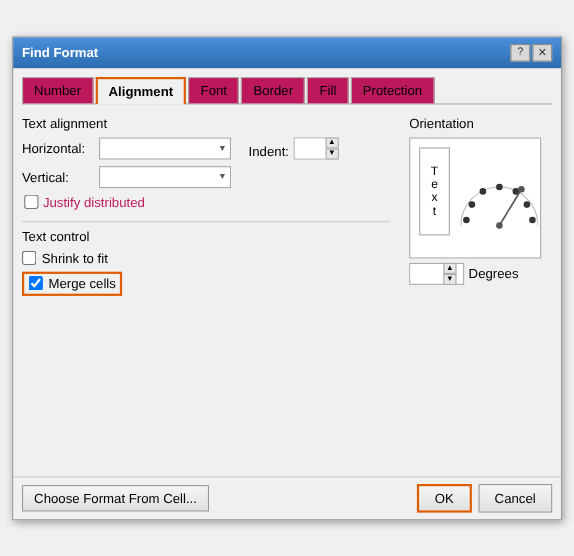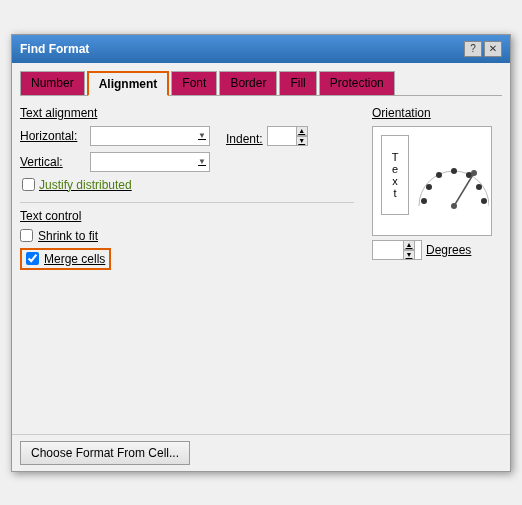--- a/index.html
+++ b/index.html
@@ -73,21 +73,20 @@
       border: 2px solid #e05c00;
       border-bottom: 1px solid #f0f0f0;
       margin-bottom: -1px;
       z-index: 1;
       position: relative;
     }
     .content-area {
       display: flex;
       gap: 18px;
       min-height: 320px;
-      text-decoration: underline;
     }
     .left-panel {
       flex: 1;
     }
     .right-panel {
       width: 130px;
     }
     .group-label {
       font-size: 12px;
       font-weight: normal;
@@ -160,21 +159,21 @@
     }
     .justify-distributed {
       display: flex;
       align-items: center;
       gap: 4px;
       margin-bottom: 10px;
       margin-left: 2px;
     }
     .checkbox-label {
       font-size: 12px;
-      color: #4d7c0f;
+      color: #be185d;
     }
     .section-divider {
       border-top: 1px solid #ccc;
       margin: 6px 0;
     }
     .text-control-group {
       margin-top: 4px;
     }
     .control-item {
       display: flex;
@@ -372,14 +371,18 @@
           </div>
           <span class="degrees-label">Degrees</span>
         </div>
       </div>
     </div>
 
   </div>
 
   <div class="footer-area">
     <button class="choose-format-btn">Choose Format From Cell...</button>
+    <div style="display:flex; gap:6px;">
+      <button class="btn btn-ok">OK</button>
+      <button class="btn">Cancel</button>
+    </div>
   </div>
 </div>
 
 </body></html>

